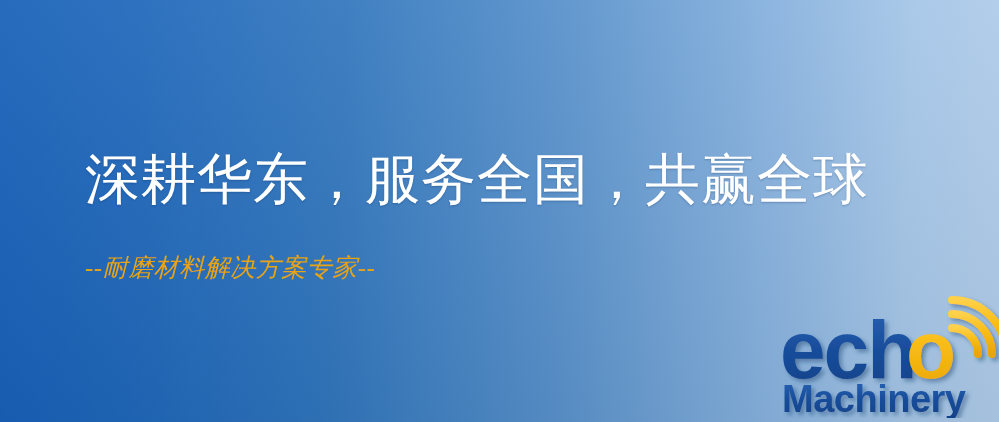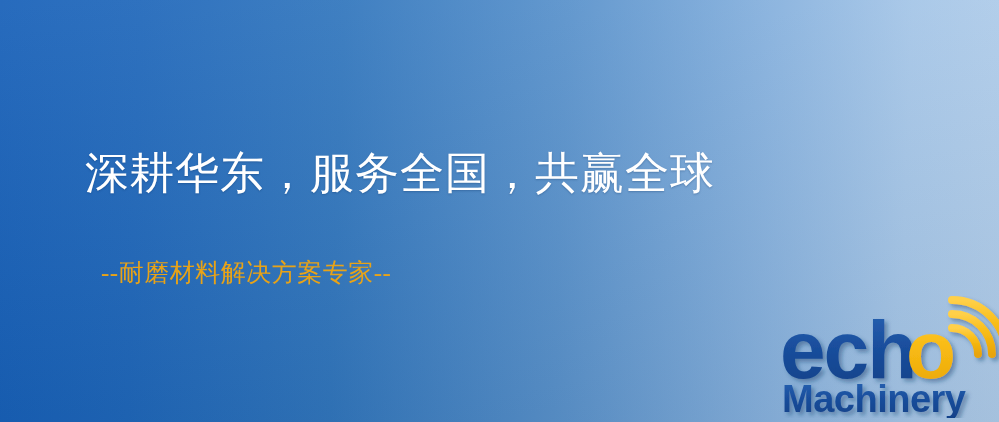--- a/index.html
+++ b/index.html
@@ -32,39 +32,40 @@
   .copy {
     position: absolute;
     left: 85px;
     top: 150px;
     width: 880px;
   }
 
   .headline {
     margin: 0;
     font-family: "Liberation Serif", "DejaVu Serif", serif;
-    font-size: 44px;
+    font-size: 55px;
     line-height: 1.08;
     font-weight: 400;
     color: #ffffff;
     letter-spacing: 1px;
     white-space: nowrap;
     text-shadow: 0 1px 2px rgba(10, 45, 95, 0.30);
   }
 
   .subheadline {
-    margin: 16px;
+    margin: 0;
     padding-top: 44px;
     font-family: "Liberation Serif", "DejaVu Serif", serif;
     font-size: 25px;
     line-height: 1.2;
     font-weight: 400;
     color: #e8a317;
     letter-spacing: 0.5px;
     white-space: nowrap;
+    font-style: italic;
   }
 
   
   .logo {
     position: absolute;
     left: 742px;
     top: 296px;
     width: 252px;
     height: 122px;
     margin-left: 38px;

